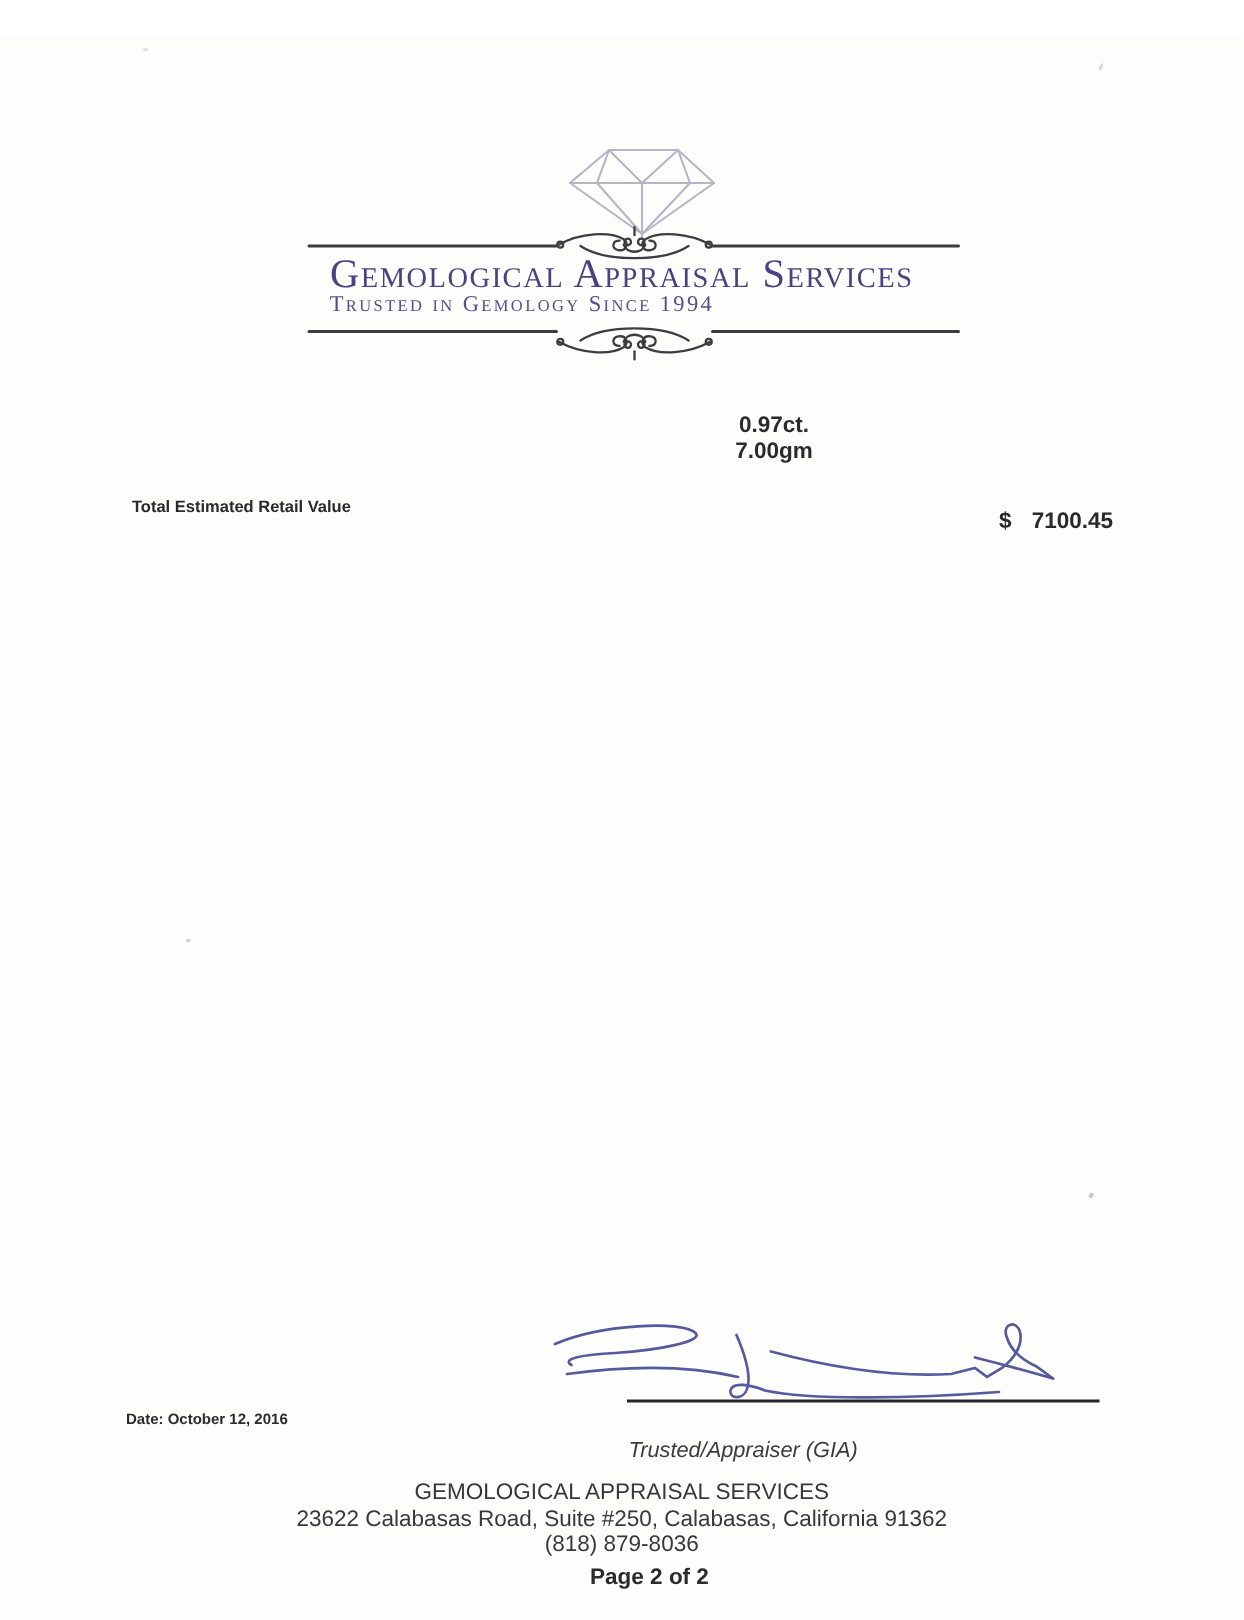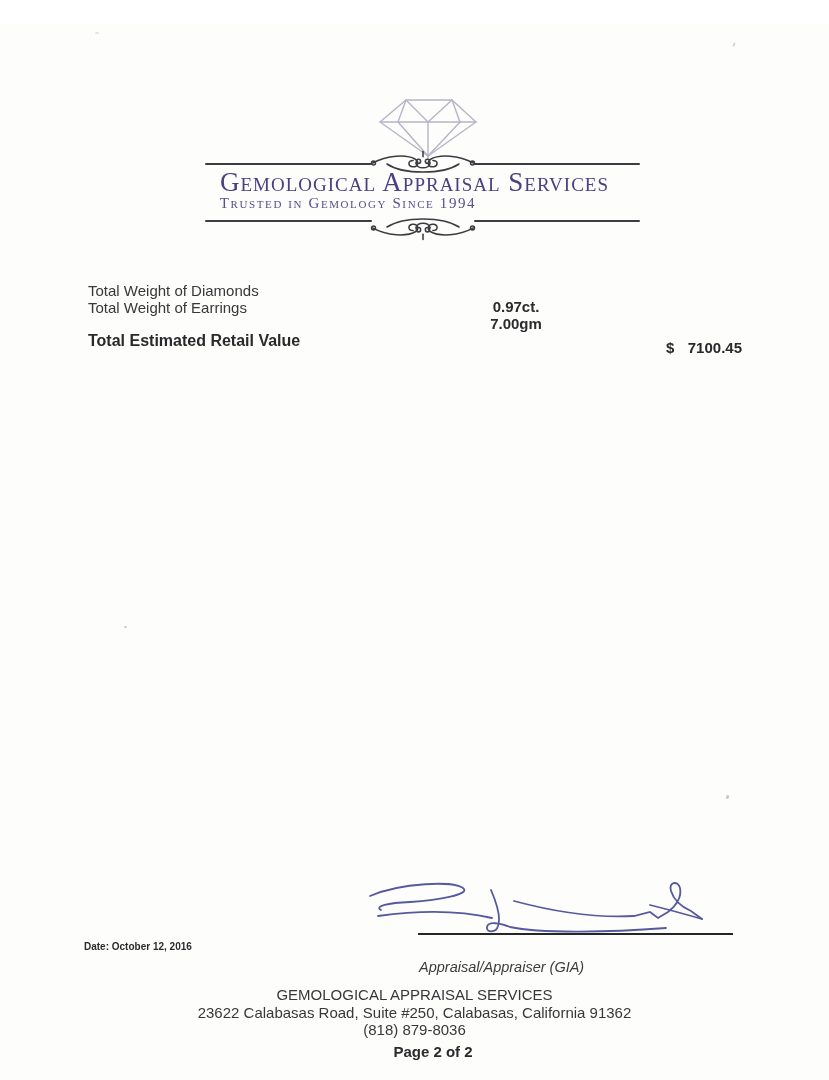--- a/index.html
+++ b/index.html
@@ -38,23 +38,23 @@
   .logo-tagline{
     position:absolute;left:0;top:171px;width:696px;
     text-align:center;
     font-family:"Liberation Serif", serif;
     font-variant:small-caps;
     font-size:15px;letter-spacing:1.6px;
     color:#584d8c;
   }
   
   .labels-col{position:absolute;left:88px;top:259px;font-size:15px;color:#38383a;line-height:16.5px;}
-  .values-col{position:absolute;left:446px;top:275px;width:140px;text-align:center;
+  .values-col{position:absolute;left:446px;top:252px;width:140px;text-align:center;
               font-size:15px;font-weight:bold;color:#2b2b2d;line-height:16.5px;}
-  .total-label{position:absolute;left:88px;top:308px;font-size:16px;font-weight:bold;color:#29292b;}
+  .total-label{position:absolute;left:88px;top:308px;font-size:11px;font-weight:bold;color:#29292b;}
   .total-amount{position:absolute;left:666px;top:315px;width:76px;display:flex;
                 justify-content:space-between;font-size:15px;font-weight:bold;color:#29292b;}
   
   .signature-wrap{position:absolute;left:350px;top:836px;width:375px;height:80px;}
   .sig-line{position:absolute;left:418px;top:909px;width:315px;height:2.4px;background:#26262a;}
   .signer-title{position:absolute;left:419px;top:918px;font-size:15px;font-weight:bold;color:#2b2b2d;}
   .signer-cred{position:absolute;left:419px;top:935px;font-size:14.5px;font-style:italic;color:#3b3b3d;}
   .date-line{position:absolute;left:84px;top:917px;font-size:10px;font-weight:bold;color:#2b2b2d;}
   
   .footer{position:absolute;left:0;top:962px;width:829px;text-align:center;
@@ -131,24 +131,20 @@
           <path d="M52 14 C 54 21, 66 21, 68 14"></path>
           <circle cx="5" cy="14" r="2.2"></circle>
           <circle cx="115" cy="14" r="2.2"></circle>
           <circle cx="55" cy="12" r="2.4"></circle>
           <circle cx="65" cy="12" r="2.4"></circle>
         </g>
       </svg>
     </div>
   </div>
 
-  <div class="labels-col">
-    <div>Total Weight of Diamonds</div>
-    <div>Total Weight of Earrings</div>
-  </div>
   <div class="values-col">
     <div>0.97ct.</div>
     <div>7.00gm</div>
   </div>
 
   <div class="total-label">Total Estimated Retail Value</div>
   <div class="total-amount">
     <span>$</span>
     <span>7100.45</span>
   </div>
@@ -159,21 +155,21 @@
         <path d="M20 36 C 50 23, 106 20, 114 29 C 118 34, 92 40, 60 42 C 38 43, 24 46, 31 50"></path>
         <path d="M28 56 C 72 50, 112 51, 142 58"></path>
         <path d="M141 30 C 147 44, 151 58, 148 66 C 146 73, 136 73, 137 67 C 138 61, 150 63, 160 67 C 192 74, 262 72, 316 68"></path>
         <path d="M164 41 C 205 52, 248 58, 284 56 L 300 52 L 308 58 L 318 52 C 326 46, 332 37, 330 28 C 328 20, 318 22, 321 31 C 324 41, 332 47, 341 51 L 352 59"></path>
         <path d="M300 45 C 320 50, 338 55, 352 59"></path>
       </g>
     </svg>
   </div>
   <div class="sig-line"></div>
 
-  <div class="signer-cred">Appraisal/Appraiser (GIA)</div>
+  <div class="signer-cred">Trusted/Appraiser (GIA)</div>
 
   <div class="date-line">Date: October 12, 2016</div>
 
   <div class="footer">
     <div>GEMOLOGICAL APPRAISAL SERVICES</div>
     <div>23622 Calabasas Road, Suite #250, Calabasas, California 91362</div>
     <div>(818) 879-8036</div>
     <div class="page-indicator">Page 2 of 2</div>
   </div>
 

